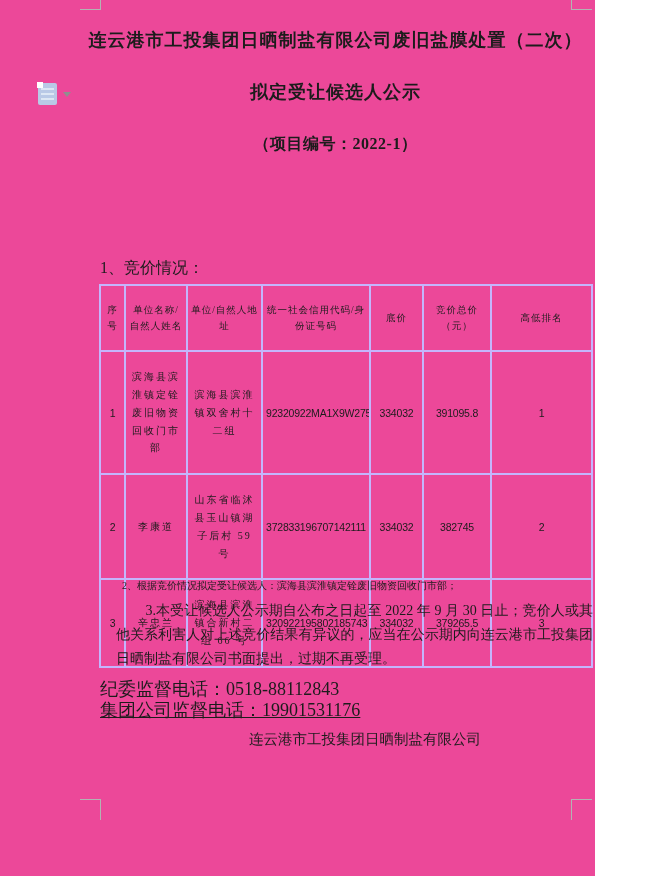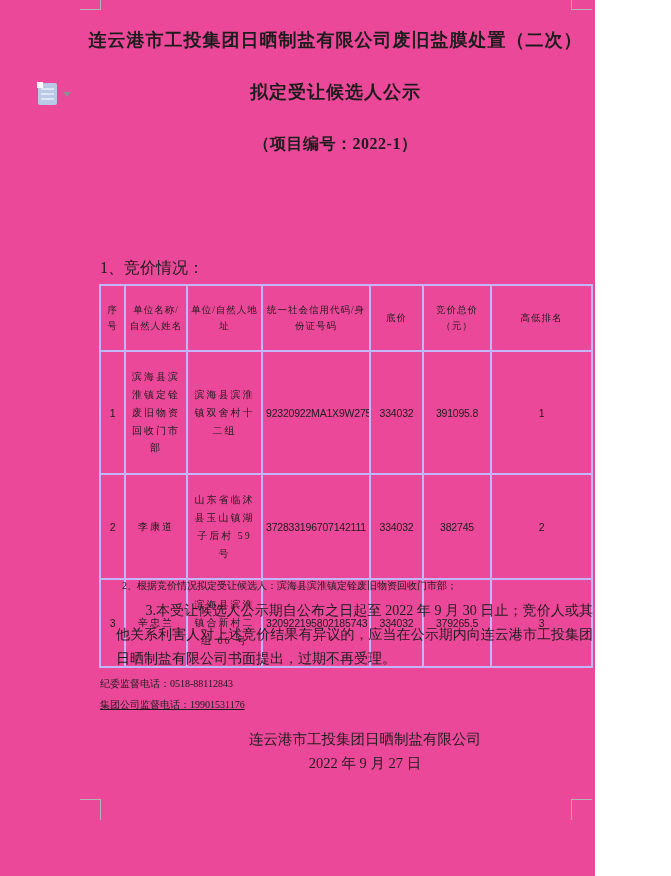--- a/index.html
+++ b/index.html
@@ -15,21 +15,21 @@
   .title1 { top:28px; font-size:18px; }
   .title2 { top:80px; font-size:18px; }
   .title3 { top:134px; font-size:16px; letter-spacing:0.5px; }
 
   
   .para { font-size:14px; line-height:24px; text-align:justify; }
   .intro { left:98px; top:176px; width:477px; text-indent:2.1em; }
   .sec1  { left:100px; top:258px; font-size:16px; }
   .para2 { left:100px; top:574px; width:495px; font-size:10px; text-indent:2.2em; }
   .para3 { left:116px; top:599px; width:477px; text-indent:2.1em; }
-  .contact { left:100px; font-size:10px; }
+  .contact { left:100px; font-size:18px; }
   .c1 { top:677px; }
   .c2 { top:698px;text-decoration:underline; }
   .sig { top:727px; right:114px; text-align:center; font-size:14.5px; line-height:24px; }
 
   
   table.bid {
     position:absolute; left:99px; top:284px; width:492px;
     border-collapse:collapse; table-layout:fixed;
   }
   table.bid th, table.bid td {
@@ -143,16 +143,15 @@
     </table>
 
   <div class="abs para para2">2、根据竞价情况拟定受让候选人：滨海县滨淮镇定铨废旧物资回收门市部；</div>
   <div class="abs para para3">3.本受让候选人公示期自公布之日起至 2022 年 9 月 30 日止；竞价人或其他关系利害人对上述竞价结果有异议的，应当在公示期内向连云港市工投集团日晒制盐有限公司书面提出，过期不再受理。</div>
 
   <div class="abs contact c1">纪委监督电话：0518-88112843</div>
   <div class="abs contact c2">集团公司监督电话：19901531176</div>
 
   <div class="abs sig">
     <div>连云港市工投集团日晒制盐有限公司</div>
-    <div>2022 年 9 月 27 日</div>
   </div>
 
 </div>
 
 </body></html>

